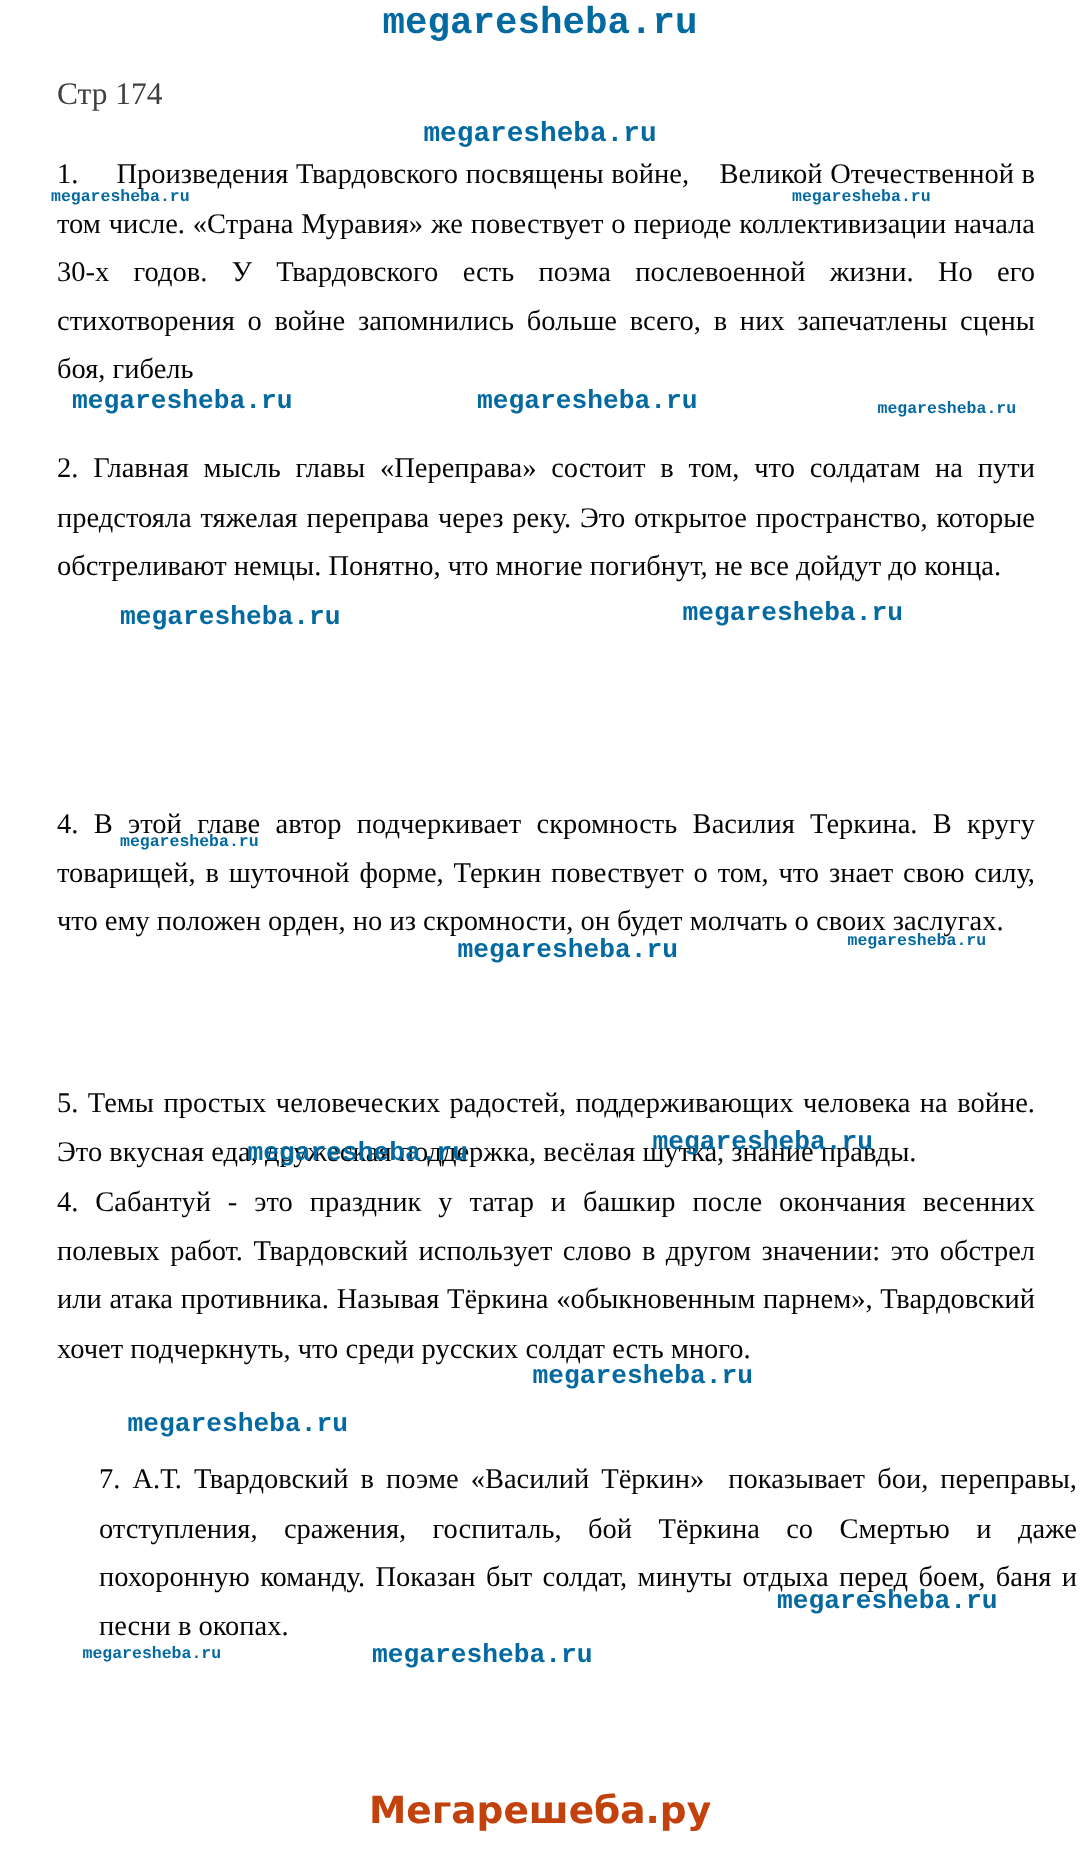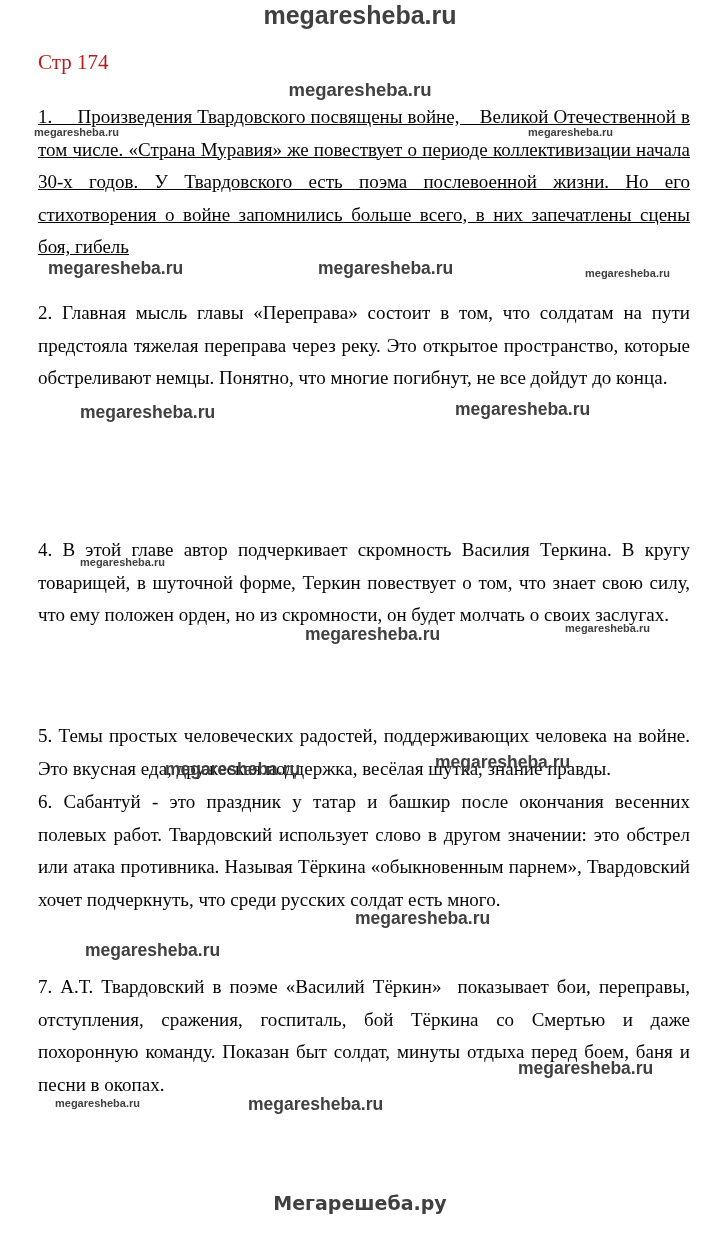--- a/index.html
+++ b/index.html
@@ -17,41 +17,41 @@
   .para{
     position:absolute;
     left:38px;
     width:652px;
     font-size:19px;
     line-height:32.5px;
     text-align:justify;
     margin:0;
     color:#050505;
   }
-  .p1{top:101px;text-decoration:underline;}
+  .p1{top:101px;}
   .p2{top:297px;}
   .p3{top:424px;}
   .p4{top:534px;}
   .p5{top:676px;margin-top:44px;}
   .p6{top:786px;}
-  .p7{top:971px;}
+  .p7{top:971px;margin-left:28px;}
   .p8{top:1118px;}
   .page-label{
     position:absolute;
     left:38px;
     top:50px;
     font-size:21px;
-    color:#b91c1c;
+    color:#404040;
   }
   
   .wm{
     position:absolute;
-    font-family:Liberation Sans, sans-serif;
+    font-family:Liberation Mono, monospace;
     font-weight:bold;
-    color:#404040;
+    color:#0369a1;
     white-space:nowrap;
     letter-spacing:0;
   }
   .wm-xl{font-size:25px;}
   .wm-md{font-size:17.5px;}
   .wm-sm{font-size:11px;}
   .wm-center{left:50%;transform:translateX(-50%);}
   .wm-top{top:1px;}
   .wm-2{top:79px;font-size:18.5px;}
   .wm-3{left:34px;top:126px;}
@@ -70,22 +70,22 @@
   .wm-16{left:85px;top:940px;}
   .wm-17{left:518px;top:1058px;}
   .wm-18{left:55px;top:1097px;}
   .wm-19{left:248px;top:1094px;}
   .footer-logo{
     position:absolute;
     left:50%;transform:translateX(-50%);
     top:1192px;
     font-family:"DejaVu Sans", sans-serif;
     font-weight:bold;
-    font-size:19px;
-    color:#404040;
+    font-size:25px;
+    color:#c2410c;
     white-space:nowrap;
   }
 </style>
 </head>
 <body>
 
 <div class="page">
 
   <div class="wm wm-xl wm-center wm-top">megaresheba.ru</div>
 
@@ -111,21 +111,21 @@
 
   <div class="wm wm-sm wm-10">megaresheba.ru</div>
   <div class="wm wm-sm wm-11">megaresheba.ru</div>
   <div class="wm wm-md wm-12">megaresheba.ru</div>
 
   <p class="para p5">5. Темы простых человеческих радостей, поддерживающих человека на войне. Это вкусная еда, дружеская поддержка, весёлая шутка, знание правды.</p>
 
   <div class="wm wm-md wm-13">megaresheba.ru</div>
   <div class="wm wm-md wm-14">megaresheba.ru</div>
 
-  <p class="para p6">6. Сабантуй - это праздник у татар и башкир после окончания весенних полевых работ. Твардовский использует слово в другом значении: это обстрел или атака противника. Называя Тёркина «обыкновенным парнем», Твардовский хочет подчеркнуть, что среди русских солдат есть много.</p>
+  <p class="para p6">4. Сабантуй - это праздник у татар и башкир после окончания весенних полевых работ. Твардовский использует слово в другом значении: это обстрел или атака противника. Называя Тёркина «обыкновенным парнем», Твардовский хочет подчеркнуть, что среди русских солдат есть много.</p>
 
   <div class="wm wm-md wm-15">megaresheba.ru</div>
   <div class="wm wm-md wm-16">megaresheba.ru</div>
 
   <p class="para p7">7. А.Т. Твардовский в поэме «Василий Тёркин» &nbsp;показывает бои, переправы, отступления, сражения, госпиталь, бой Тёркина со Смертью и даже похоронную команду. Показан быт солдат, минуты отдыха перед боем, баня и песни в окопах.</p>
 
   <div class="wm wm-md wm-17">megaresheba.ru</div>
   <div class="wm wm-sm wm-18">megaresheba.ru</div>
   <div class="wm wm-md wm-19">megaresheba.ru</div>
 

